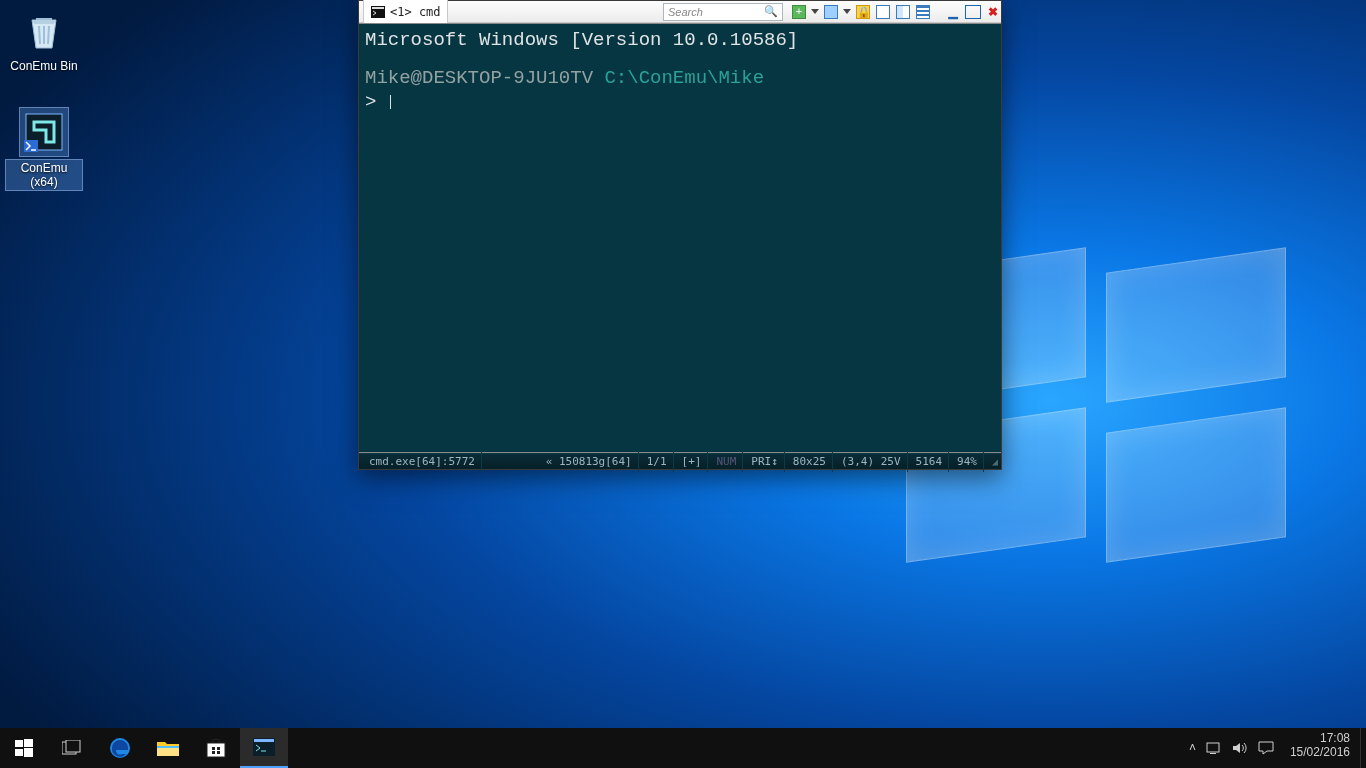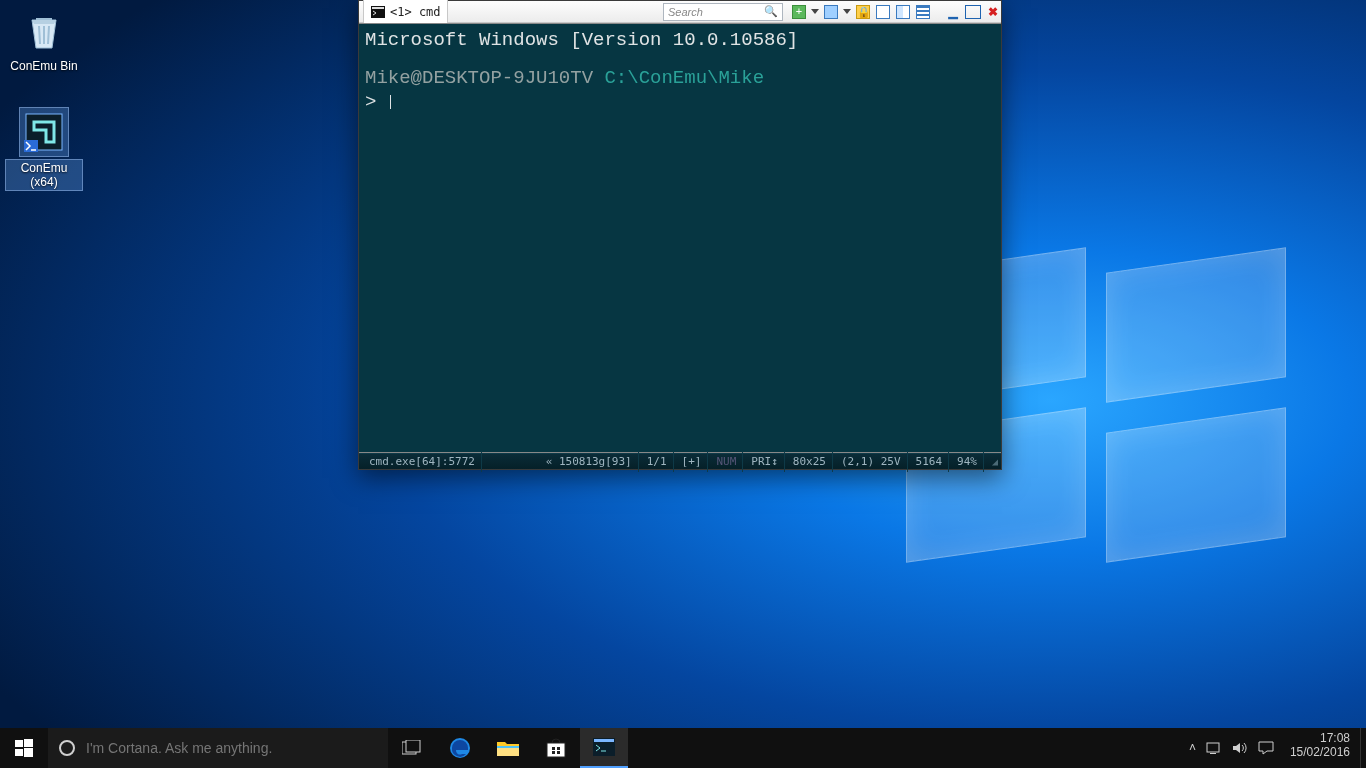--- a/index.html
+++ b/index.html
@@ -162,50 +162,42 @@
     </div>
     <div>
       <span>&gt;</span>
       <span class="caret"></span>
     </div>
   </div>
 
   <div class="statusbar">
     <span class="cell">cmd.exe[64]:5772</span>
     <span class="grow"></span>
-    <span class="cell">« 150813g[93]</span>
+    <span class="cell">« 150813g[64]</span>
     <span class="cell">1/1</span>
     <span class="cell">[+]</span>
     <span class="cell" style="color:#557">NUM</span>
     <span class="cell">PRI↕</span>
     <span class="cell">80x25</span>
-    <span class="cell">(2,1) 25V</span>
+    <span class="cell">(3,4) 25V</span>
     <span class="cell">5164</span>
     <span class="cell">94%</span>
     <span class="sizer">◢</span>
   </div>
 </div>
 
 <div class="taskbar">
   <div class="start">
     <svg width="18" height="18" viewBox="0 0 18 18">
       <rect x="0" y="1" width="8" height="7" fill="#ffffff"></rect>
       <rect x="9" y="0" width="9" height="8" fill="#ffffff"></rect>
       <rect x="0" y="10" width="8" height="7" fill="#ffffff"></rect>
       <rect x="9" y="9" width="9" height="9" fill="#ffffff"></rect>
     </svg>
   </div>
-  <div class="search">
-    <span>
-      <svg width="18" height="18">
-          <circle cx="9" cy="9" r="7" fill="none" stroke="#cfcfcf" stroke-width="2"></circle>
-        </svg>
-    </span>
-    <input type="text" placeholder="I'm Cortana. Ask me anything." style="">
-  </div>
   <div class="tbtn">
     <svg width="20" height="16">
         <rect x="0" y="2" width="14" height="12" fill="none" stroke="#cfcfcf"></rect>
         <rect x="4" y="0" width="14" height="12" fill="#101010" stroke="#cfcfcf"></rect>
       </svg>
   </div>
   <div class="tbtn">
     <svg width="24" height="24">
         <circle cx="12" cy="12" r="10" fill="#1e88e5"></circle>
         <path d="M4 12 A8 8 0 0 1 20 12 L20 14 L8 14 A4 4 0 0 0 14 18 L18 18 A8 8 0 0 1 4 12" fill="#0d47a1"></path>

